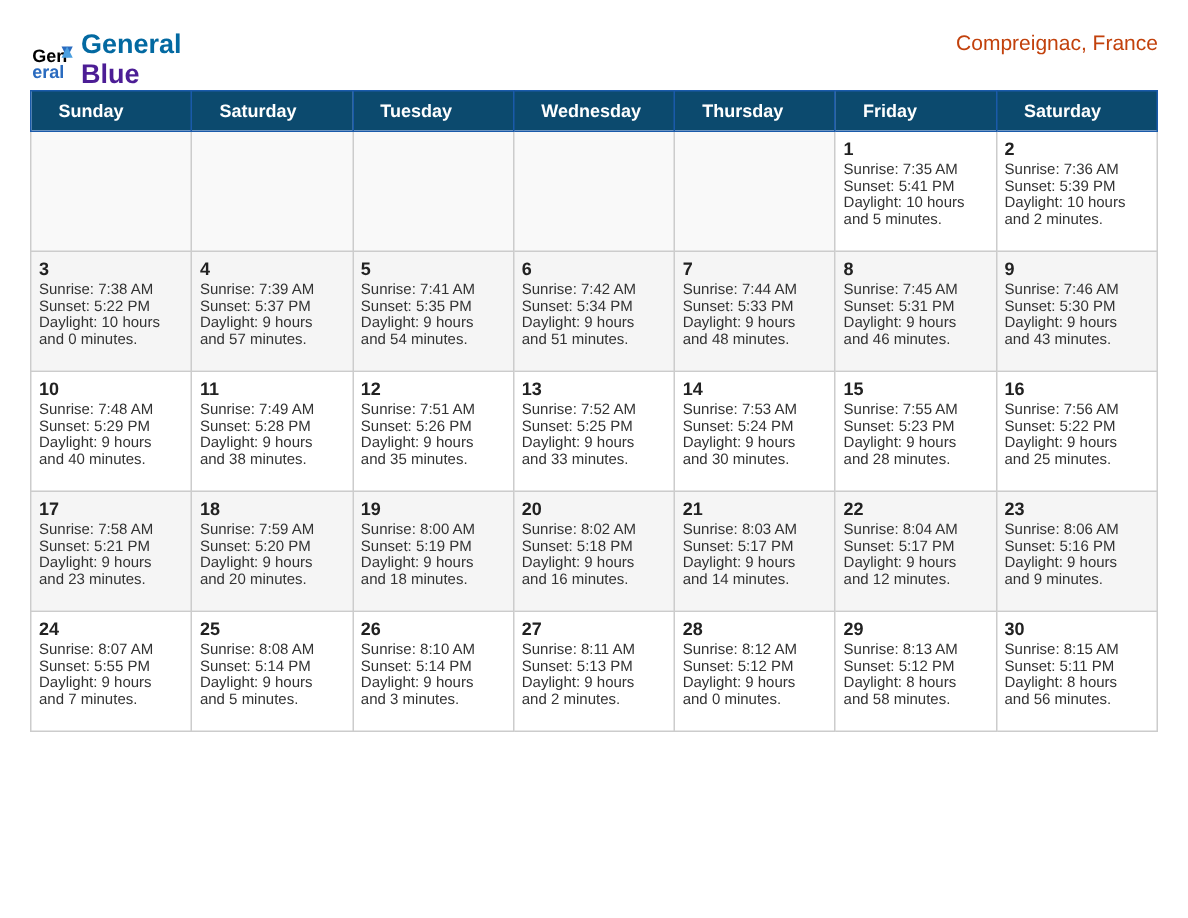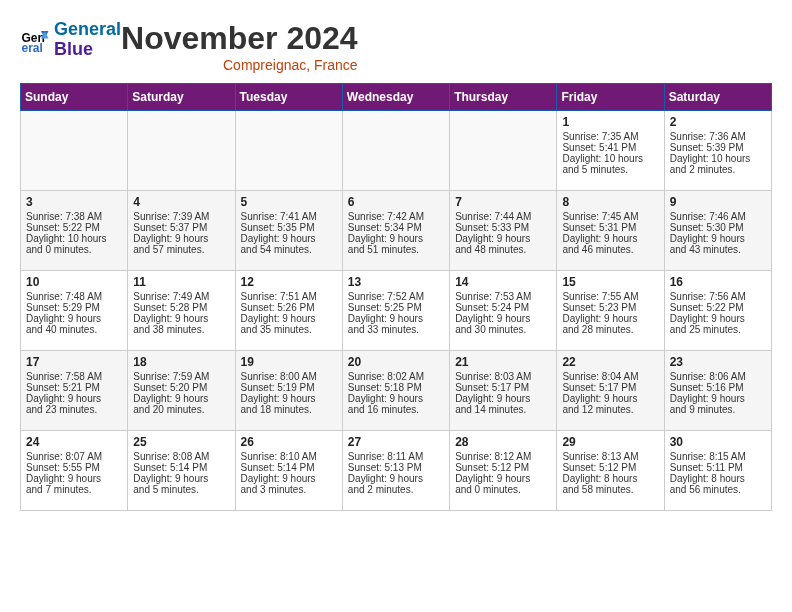--- a/index.html
+++ b/index.html
@@ -5,22 +5,22 @@
     * { box-sizing: border-box; margin: 0; padding: 0; }
     body {
       font-family: Arial, sans-serif;
       background: #fff;
       width: 792px;
       min-height: 612px;
       padding: 20px;
     }
     .header-area {
       display: flex;
+      justify-content: space-between;
       align-items: flex-start;
-      margin-bottom: 10px;
     }
     .logo {
       display: flex;
       align-items: center;
       gap: 4px;
     }
     .logo-text {
       font-size: 18px;
       font-weight: bold;
       color: #000;
@@ -44,25 +44,25 @@
     .location {
       font-size: 14px;
       color: #c2410c;
     }
     table {
       width: 100%;
       border-collapse: collapse;
       table-layout: fixed;
     }
     thead th {
-      background: #701a75;
+      background: #0c4a6e;
       color: #fff;
       font-size: 12px;
       font-weight: bold;
-      padding: 6px 4px;
+      padding: 6px 18px;
       text-align: left;
       border: 1px solid #1a5aaa;
     }
     tbody td {
       border: 1px solid #ccc;
       vertical-align: top;
       padding: 4px 5px;
       font-size: 10px;
       color: #333;
       height: 80px;
@@ -93,21 +93,20 @@
       <polygon points="28,8 38,8 33,18" fill="#2a6bbf"></polygon>
       <polygon points="28,18 38,18 33,8" fill="#4a9fe0"></polygon>
     </svg>
     <div>
       <div class="logo-text">
         <span>General</span><br><span style="color:#4c1d95">Blue</span>
       </div>
     </div>
   </div>
   <div class="title-area">
-    <div class="month-title">November 2024</div>
     <div class="location">Compreignac, France</div>
   </div>
 </div>
 
 <table>
   <thead>
     <tr>
     <th>Sunday</th>
         <th>Saturday</th>
         <th>Tuesday</th>

